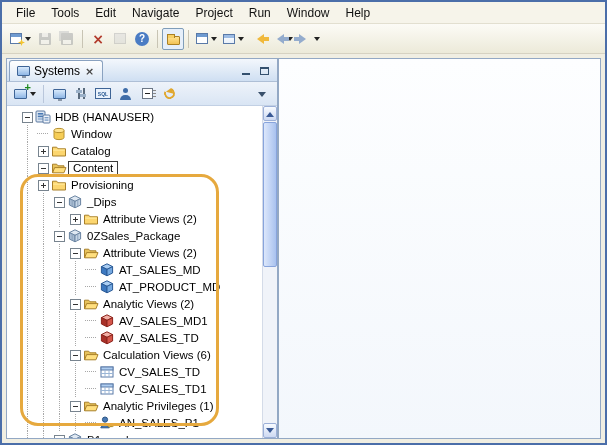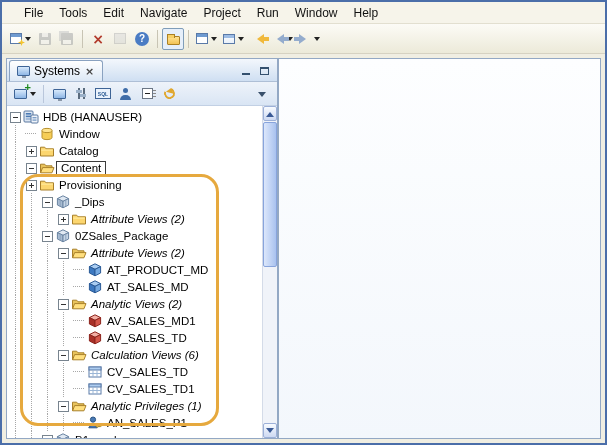--- a/index.html
+++ b/index.html
@@ -1,21 +1,21 @@
 <!DOCTYPE html>
 <html><head>
 <meta charset="utf-8">
 <style>
   * { box-sizing: border-box; }
   body { margin:0; background:#fff; font-family:"Liberation Sans",sans-serif; }
 
   .window{position:relative;width:607px;height:445px;border:2px solid #4b6ea9;background:#f0eee2;overflow:hidden;display:flex;flex-direction:column;}
 
   
-  .menubar{height:22px;flex:0 0 22px;display:flex;align-items:center;background:#f6f4ea;border-bottom:1px solid #e2dfd0;font-size:12px;color:#111;padding-left:14px;}
+  .menubar{height:22px;flex:0 0 22px;display:flex;align-items:center;background:#f6f4ea;border-bottom:1px solid #e2dfd0;font-size:12px;color:#111;padding-left:6px;}
   .menu-item{padding:2px 8px;cursor:default;}
 
   
   .toolbar{height:30px;flex:0 0 30px;display:flex;align-items:center;background:linear-gradient(#fcfbf6,#ecead9);border-bottom:1px solid #d6d2c2;padding:0 5px;}
   .tbtn{height:22px;min-width:22px;display:flex;align-items:center;justify-content:center;padding:0 2px;border:1px solid transparent;border-radius:2px;position:relative;}
   .tbtn.hl{border:1px solid #7f9db9;background:#e6effa;}
   .tbtn.dis{opacity:.4;filter:saturate(.2);}
   .sep{width:1px;height:18px;background:#c8c4b4;margin:0 4px;flex:0 0 1px;}
   .spacer{flex:1;}
   .drop{width:0;height:0;border-left:3px solid transparent;border-right:3px solid transparent;border-top:4px solid #222;margin-left:3px;}
@@ -75,33 +75,33 @@
   .i-user::after{content:"";position:absolute;left:1px;bottom:0;width:11px;height:5px;border-radius:5px 5px 0 0;background:#3e6ca8;}
   .i-collapse{width:11px;height:11px;border:1px solid #6b7685;background:#fff;}
   .i-collapse::before{content:"";position:absolute;left:2px;top:4px;width:5px;height:1px;background:#222;}
   .i-collapse::after{content:"";position:absolute;right:-4px;top:1px;width:3px;height:8px;background:repeating-linear-gradient(#888 0 1px,transparent 1px 3px);}
   .i-refresh{width:11px;height:11px;border:2px solid #e0a72e;border-radius:50%;border-top-color:transparent;transform:rotate(-25deg);}
   .i-refresh::before{content:"";position:absolute;right:-4px;top:-5px;border:4px solid transparent;border-bottom:5px solid #e0a72e;transform:rotate(40deg);}
   .i-chevron{width:0;height:0;border:4px solid transparent;border-top:5px solid #39506b;margin-top:5px;}
 
   
   .tree-area{flex:1;display:flex;min-height:0;background:#fff;overflow:hidden;}
-  .tree{flex:1;padding-top:2px;font-size:11.5px;color:#000;overflow:hidden;cursor:default;}
+  .tree{flex:1;padding-top:2px;font-size:11.5px;color:#000;overflow:hidden;cursor:default;padding-left:12px;}
   .row{height:17px;display:flex;align-items:center;white-space:nowrap;}
   .guide,.exp{width:16px;flex:0 0 16px;height:17px;position:relative;}
   .guide::before{content:"";position:absolute;left:8px;top:0;bottom:0;border-left:1px dotted #a8a8a8;}
   .exp.none::after{content:"";position:absolute;left:2px;right:3px;top:8px;border-top:1px dotted #a8a8a8;}
   .exp.minus::after{content:"";position:absolute;left:3px;top:4px;width:9px;height:9px;border:1px solid #78848f;
     background:linear-gradient(#333,#333) center/5px 1px no-repeat,#fff;}
   .exp.plus::after{content:"";position:absolute;left:3px;top:4px;width:9px;height:9px;border:1px solid #78848f;
     background:linear-gradient(#333,#333) center/5px 1px no-repeat,linear-gradient(#333,#333) center/1px 5px no-repeat,#fff;}
   .tico{width:17px;flex:0 0 17px;height:16px;display:flex;align-items:center;}
   .ti{width:16px;height:16px;}
   .lbl{padding:0 3px;}
-  .lbl.it{font-style:italic;}
+  .lbl.it{}
   .lbl.boxed{border:1px solid #3c3c3c;padding:0 4px;}
 
   
   .sb{width:15px;flex:0 0 15px;display:flex;flex-direction:column;background:#f0f3f9;border-left:1px solid #d4dbe8;}
   .sb-btn{height:15px;flex:0 0 15px;background:linear-gradient(#f8fbff,#cdd9f2);border:1px solid #9cb0d8;border-radius:2px;display:flex;align-items:center;justify-content:center;}
   .tri-up{width:0;height:0;border:4px solid transparent;border-bottom:5px solid #3a5a96;margin-top:-3px;}
   .tri-dn{width:0;height:0;border:4px solid transparent;border-top:5px solid #3a5a96;margin-bottom:-3px;}
   .sb-track{flex:1;position:relative;}
   .sb-thumb{position:absolute;left:0;right:0;top:1px;height:145px;background:linear-gradient(90deg,#dce7fb,#a9c2ef);border:1px solid #88a4dc;border-radius:2px;}
 
@@ -377,34 +377,34 @@
               <span class="guide"></span>
               <span class="guide"></span>
               <span class="guide"></span>
               <span class="guide"></span>
               <span class="exp none"></span>
               <span class="tico">
                 <svg class="ti" viewBox="0 0 16 16">
                   <use href="#s-attr"></use>
                 </svg>
               </span>
+              <span class="lbl">AT_SALES_MD</span>
+            </div>
+            <div class="row">
+              <span class="guide"></span>
+              <span class="guide"></span>
+              <span class="guide"></span>
+              <span class="guide"></span>
+              <span class="exp none"></span>
+              <span class="tico">
+                <svg class="ti" viewBox="0 0 16 16">
+                  <use href="#s-attr"></use>
+                </svg>
+              </span>
               <span class="lbl">AT_PRODUCT_MD</span>
-            </div>
-            <div class="row">
-              <span class="guide"></span>
-              <span class="guide"></span>
-              <span class="guide"></span>
-              <span class="guide"></span>
-              <span class="exp none"></span>
-              <span class="tico">
-                <svg class="ti" viewBox="0 0 16 16">
-                  <use href="#s-attr"></use>
-                </svg>
-              </span>
-              <span class="lbl">AT_SALES_MD</span>
             </div>
             <div class="row">
               <span class="guide"></span>
               <span class="guide"></span>
               <span class="guide"></span>
               <span class="exp minus"></span>
               <span class="tico">
                 <svg class="ti" viewBox="0 0 16 16">
                   <use href="#s-folder-open"></use>
                 </svg>

